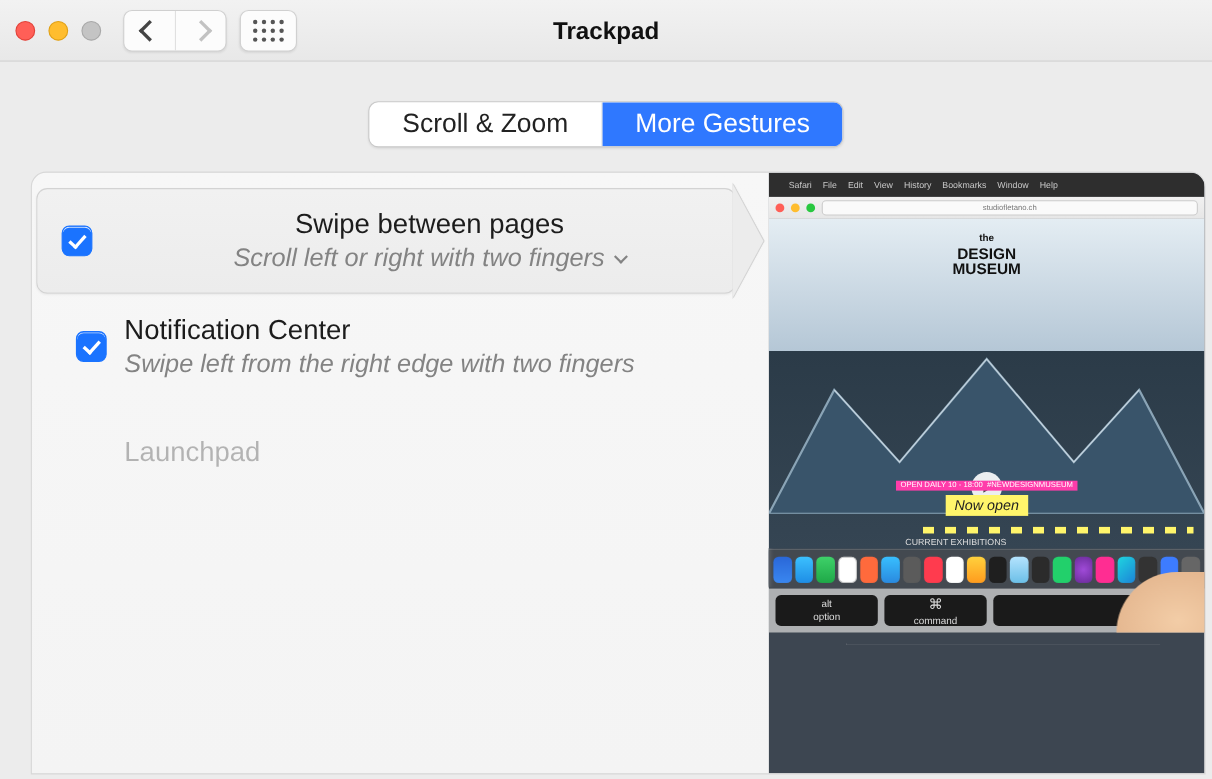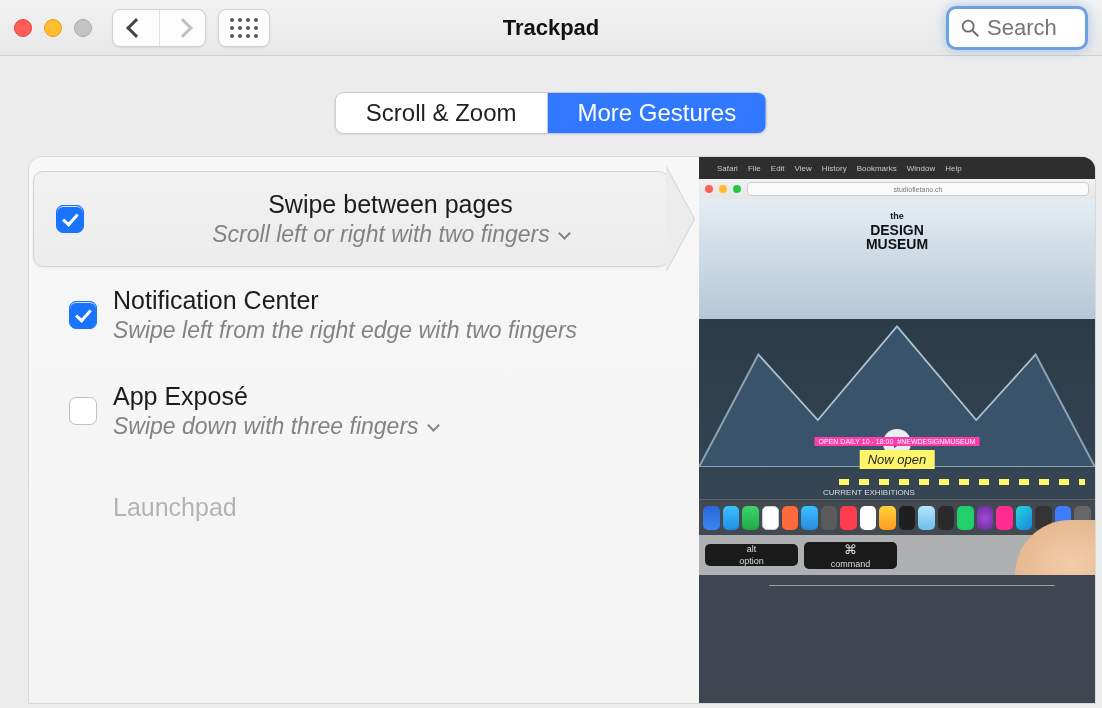--- a/index.html
+++ b/index.html
@@ -213,21 +213,21 @@
   .pink-bar{position:absolute;bottom:53px;left:50%;transform:translateX(-50%);background:#ff3caa;color:#fff;font-size:7px;padding:1px 4px;}
   .yel-strip{position:absolute;bottom:14px;left:140px;right:10px;height:6px;background:repeating-linear-gradient(90deg,#fff56b,#fff56b 10px,transparent 10px,transparent 20px);}
   .exhib{position:absolute;bottom:2px;left:124px;font-size:8px;color:#ddd;}
 
   .dock-row{
     height:36px;background:rgba(80,80,80,.35);backdrop-filter:blur(2px);
     display:flex;align-items:center;justify-content:center;gap:3px;padding:0 4px;
     border-top:1px solid rgba(255,255,255,.15);
   }
   .di{width:24px;height:24px;border-radius:5px;}
-  .keys-row{height:40px;background:#aeb0b2;display:flex;gap:6px;padding:6px;align-items:center;}
+  .keys-row{height:40px;background:#aeb0b2;display:flex;gap:6px;padding:6px;}
   .key{background:#1a1a1a;color:#ddd;border-radius:5px;flex:1;display:flex;flex-direction:column;align-items:center;justify-content:center;font-size:9px;gap:2px;}
   .key .sym{font-size:13px;}
   .trackpad-area{flex:1;background:linear-gradient(#b2b4b6,#a7a9ab);position:relative;}
   .tp{position:absolute;top:10px;left:70px;right:40px;bottom:0;background:linear-gradient(#bcbec0,#b3b5b7);border-top:1px solid #9a9c9e;border-left:1px solid #9a9c9e;border-radius:6px 6px 0 0;}
   .thumb{position:absolute;right:0;bottom:0;width:80px;height:55px;background:radial-gradient(ellipse at 70% 80%,#f3cda7,#e0b088);border-top-left-radius:60px;}
 
 </style>
 </head>
 <body>
 
@@ -259,27 +259,20 @@
         <i></i>
         <i></i>
         <i></i>
         <i></i>
         <i></i>
     </div>
   </div>
 
   <div class="title">Trackpad</div>
 
-  <div class="searchbox">
-    <svg viewBox="0 0 24 24">
-        <circle cx="10" cy="10" r="6" fill="none" stroke="currentColor" stroke-width="2"></circle>
-        <line x1="15" y1="15" x2="21" y2="21" stroke="currentColor" stroke-width="2"></line>
-      </svg>
-    <input type="text" placeholder="Search" style="">
-  </div>
 </div>
 
 <div class="main">
 
   <div class="tabs">
     <div class="tab">Scroll &amp; Zoom</div>
     <div class="tab active">More Gestures</div>
   </div>
 
   <div class="panel">
@@ -295,28 +288,20 @@
       </div>
 
 
       <div class="opt">
         <div class="cb checked"></div>
         <div class="ttl">Notification Center</div>
         <div class="sub">Swipe left from the right edge with two fingers</div>
       </div>
 
 
-      <div class="opt">
-        <div class="cb"></div>
-        <div class="ttl">App Exposé</div>
-        <div class="sub">
-          <span>Swipe down with three fingers</span>
-          <span class="mini-chev"></span>
-        </div>
-      </div>
 
       <div class="opt" style="opacity:.3">
         <div class="ttl">Launchpad</div>
       </div>
 
     </div>
 
     <div class="preview">
       <div class="safari-top">
         <span></span>

